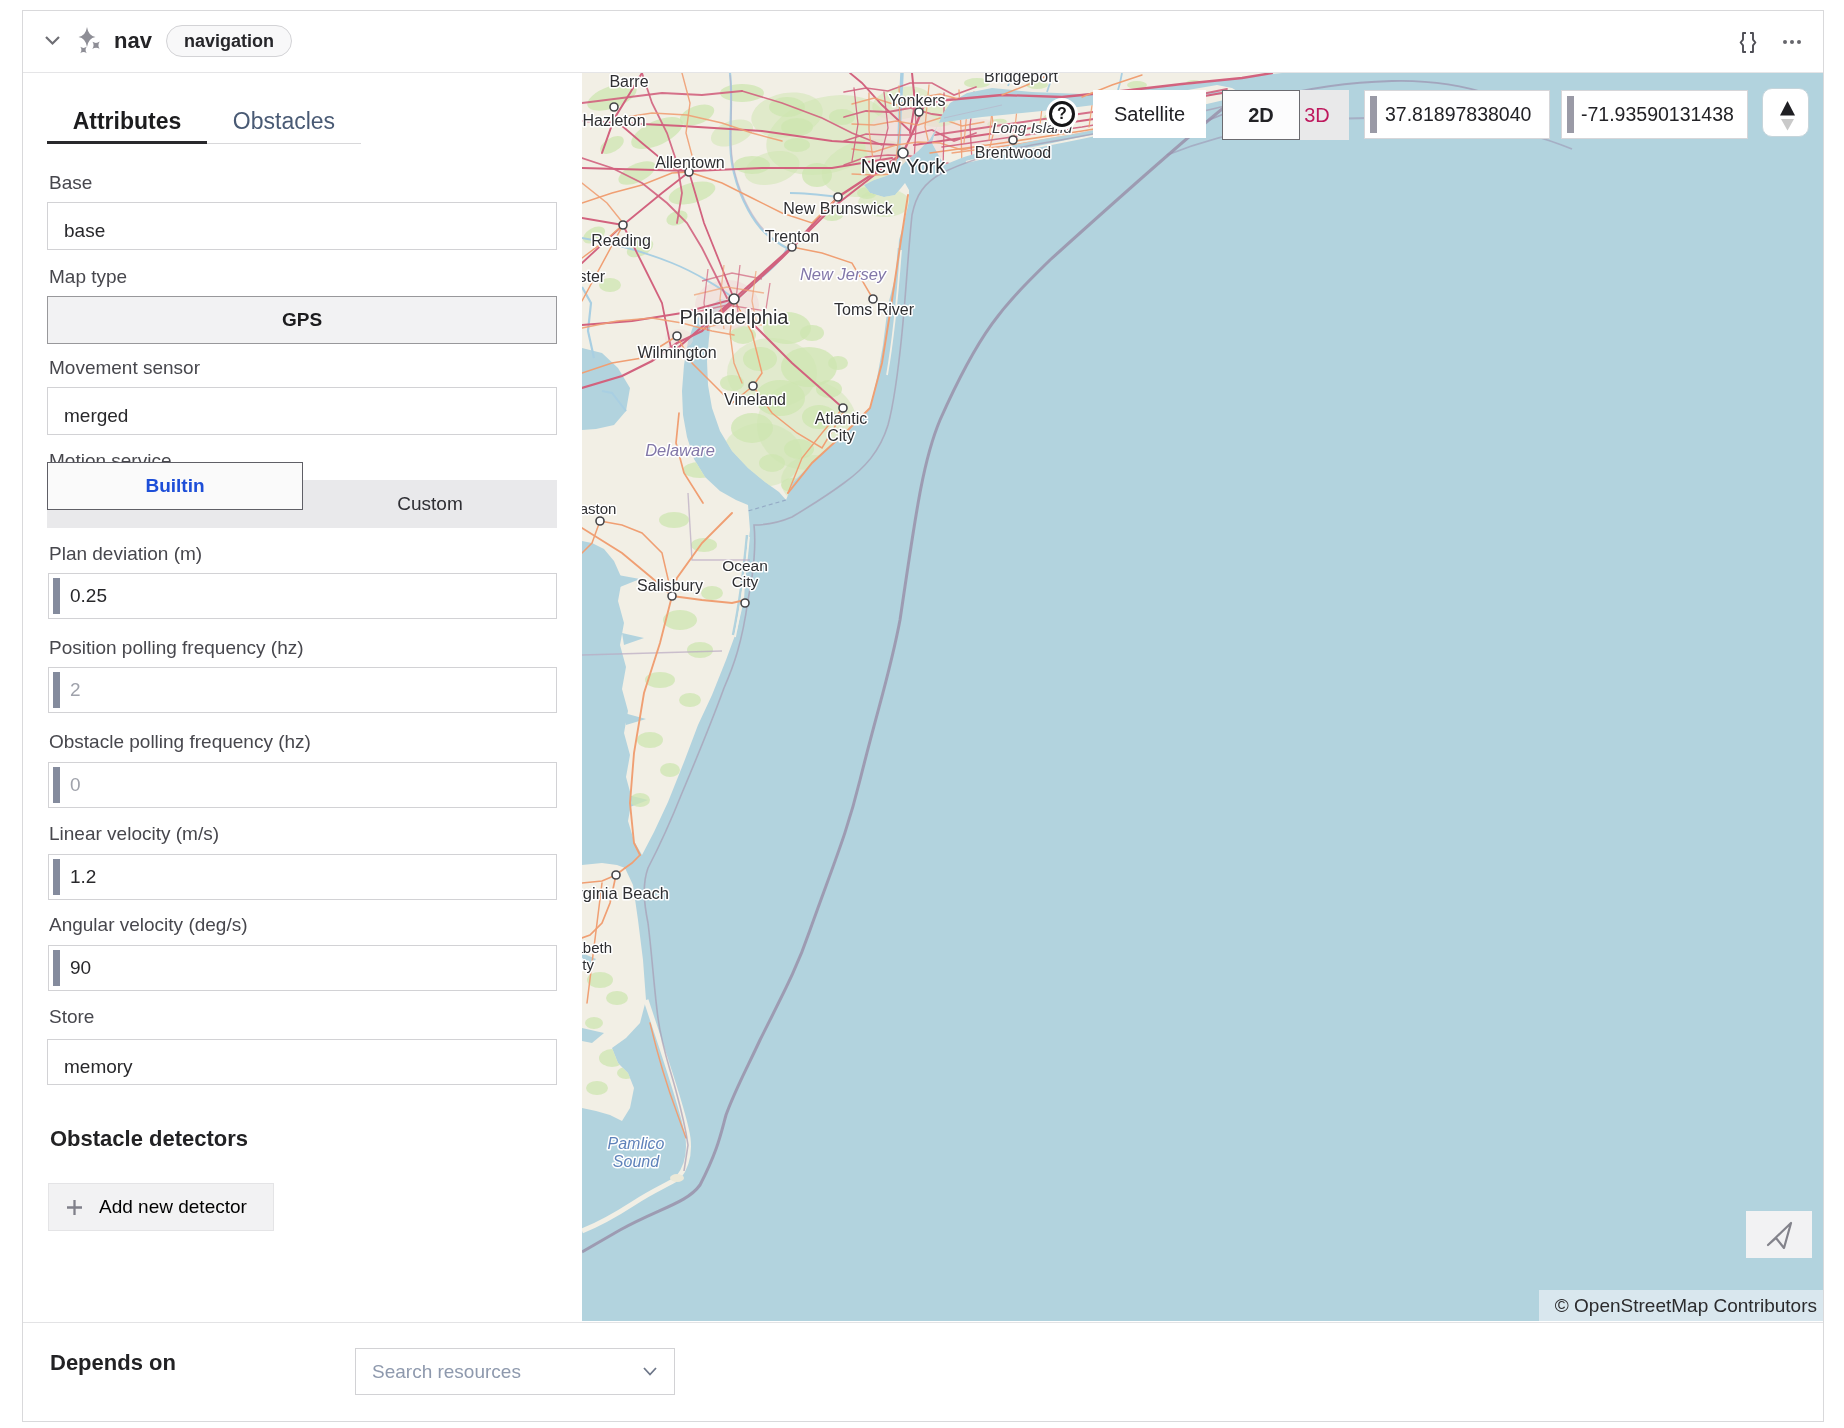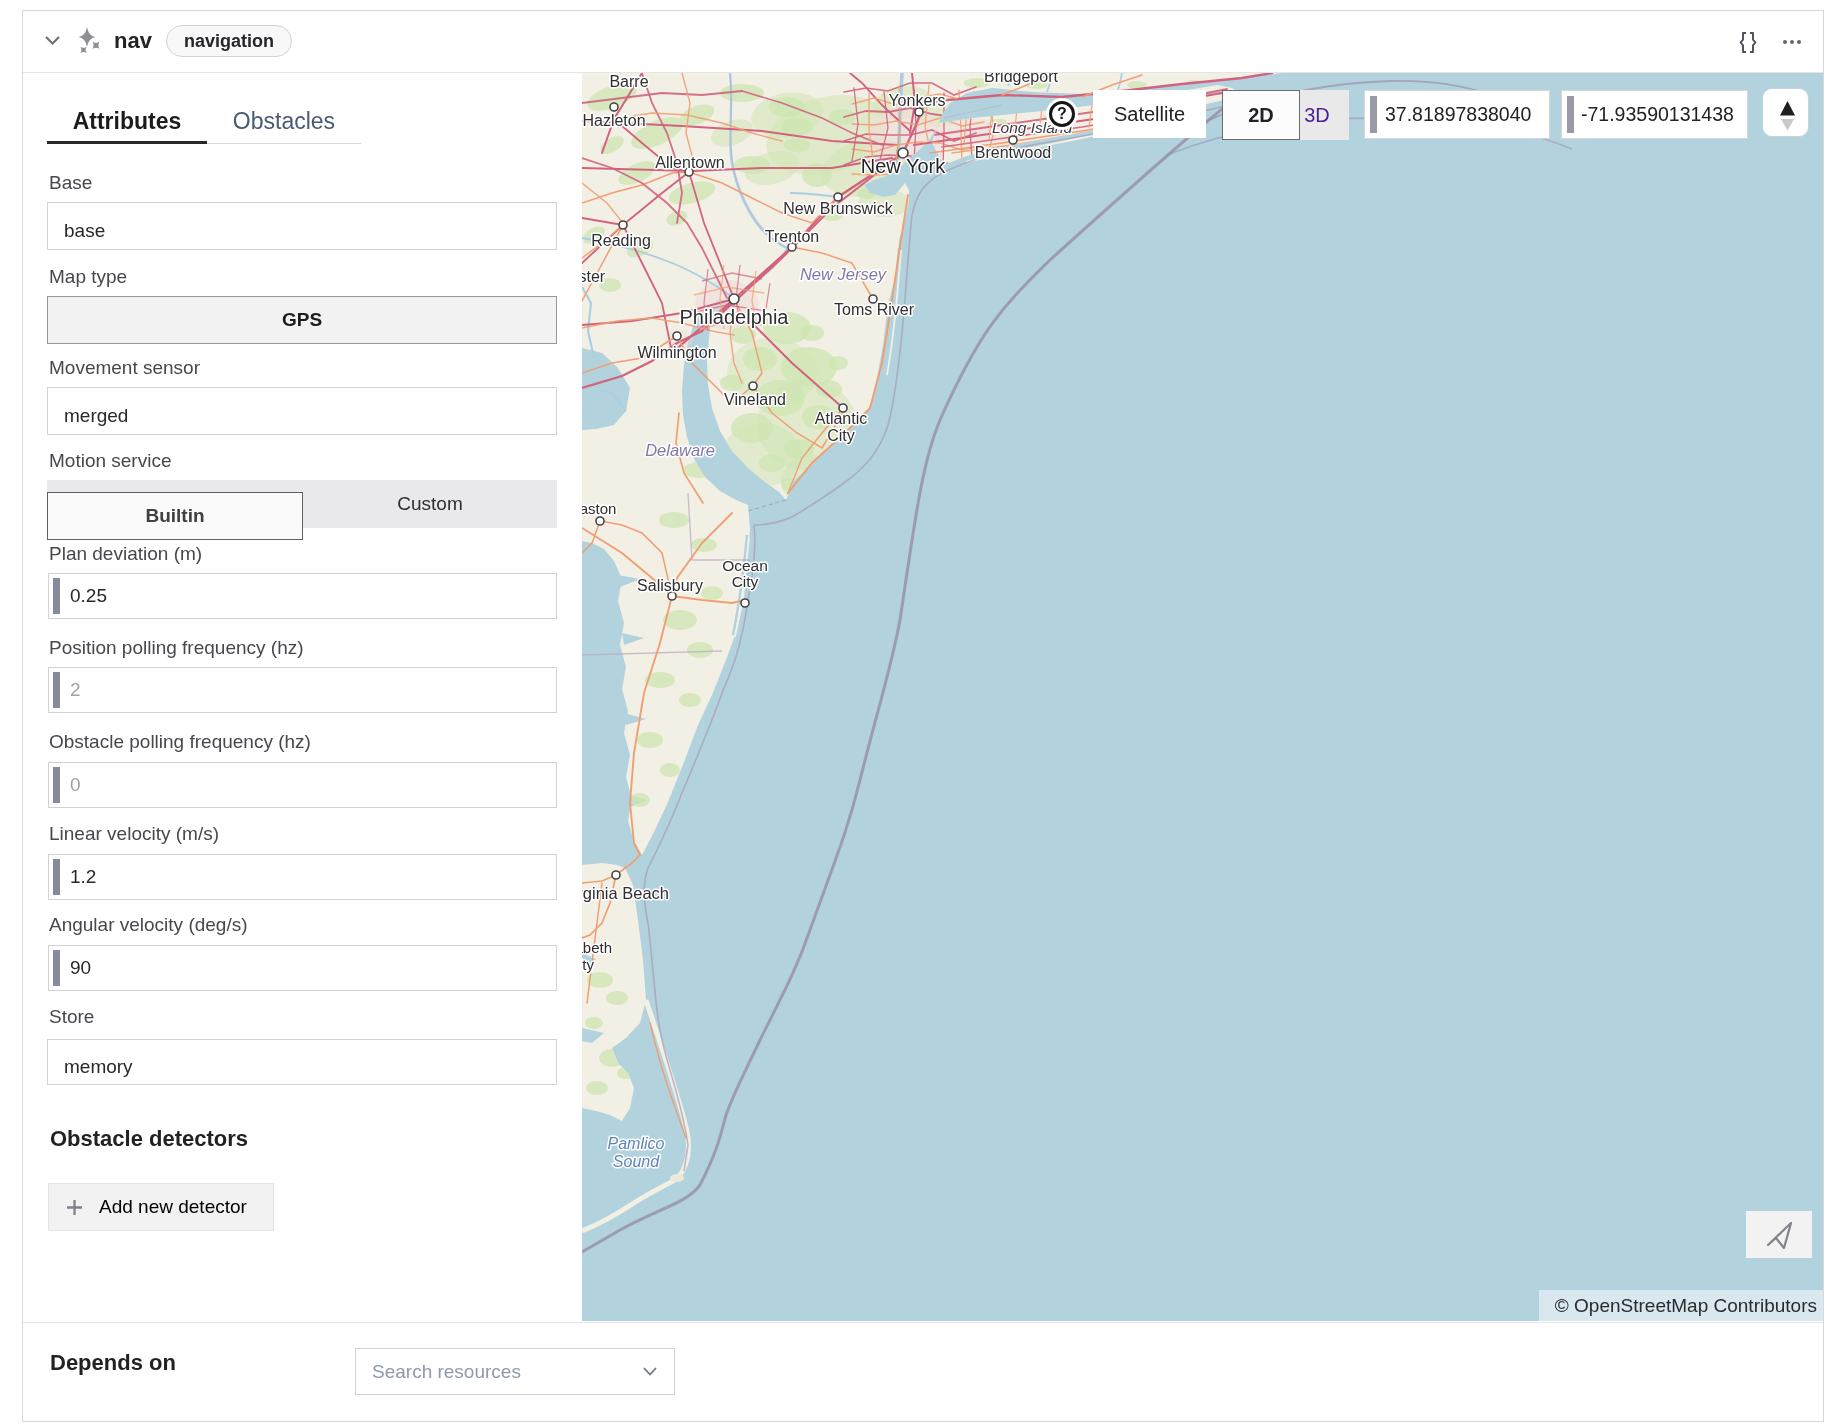--- a/index.html
+++ b/index.html
@@ -48,22 +48,22 @@
 
 <div class="abs lbl" style="left:49px;top:172px;">Base</div>
 <div class="abs inp" style="left:47px;top:202px;">base</div>
 <div class="abs lbl" style="left:49px;top:266px;">Map type</div>
 <div class="abs" style="left:47px;top:296px;width:510px;height:48px;border:1px solid #98989b;background:#f2f2f3;
      display:flex;align-items:center;justify-content:center;font-size:19px;font-weight:bold;color:#1c1c1e;box-sizing:border-box;">GPS</div>
 <div class="abs lbl" style="left:49px;top:357px;">Movement sensor</div>
 <div class="abs inp" style="left:47px;top:387px;">merged</div>
 <div class="abs lbl" style="left:49px;top:450px;">Motion service</div>
 <div class="abs" style="left:47px;top:480px;width:510px;height:48px;background:#e9e9eb;"></div>
-<div class="abs" style="left:47px;top:492px;width:256px;height:48px;border:1px solid #5f5f66;background:#fafafa;
-     display:flex;align-items:center;justify-content:center;font-size:19px;font-weight:bold;color:#404040;box-sizing:border-box;">Builtin</div>
+<div class="abs" style="left:47px;top:462px;width:256px;height:48px;border:1px solid #5f5f66;background:#fafafa;
+     display:flex;align-items:center;justify-content:center;font-size:19px;font-weight:bold;color:#1d4ed8;box-sizing:border-box;">Builtin</div>
 <div class="abs" style="left:303px;top:480px;width:254px;height:48px;
      display:flex;align-items:center;justify-content:center;font-size:19px;color:#2e2e33;">Custom</div>
 <div class="abs lbl" style="left:49px;top:543px;">Plan deviation (m)</div>
 <div class="abs ninp" style="left:48px;top:573px;"><span class="nbar"></span>0.25</div>
 <div class="abs lbl" style="left:49px;top:637px;">Position polling frequency (hz)</div>
 <div class="abs ninp" style="left:48px;top:667px;">
     <span class="nbar"></span>
     <span class="ph">2</span>
   </div>
 <div class="abs lbl" style="left:49px;top:731px;">Obstacle polling frequency (hz)</div>
@@ -348,21 +348,21 @@
       </defs>
 </svg>
 </div>
 
 <div class="abs" style="left:1046px;top:98px;width:32px;height:32px;border-radius:50%;background:#fff;"></div>
 <div class="abs" style="left:1049px;top:101px;width:26px;height:26px;border-radius:50%;border:3px solid #151517;
      display:flex;align-items:center;justify-content:center;font-size:16px;font-weight:bold;color:#151517;box-sizing:border-box;">?</div>
 <div class="abs" style="left:1093px;top:90px;width:113px;height:48px;background:#fff;
      display:flex;align-items:center;justify-content:center;font-size:20px;color:#222226;">Satellite</div>
 <div class="abs" style="left:1285px;top:90px;width:64px;height:50px;background:#e9e9ea;
-     display:flex;align-items:center;justify-content:center;font-size:20px;color:#4c1d95;">3D</div>
+     display:flex;align-items:center;justify-content:center;font-size:20px;color:#be185d;">3D</div>
 <div class="abs" style="left:1222px;top:90px;width:78px;height:50px;background:#fcfcfd;border:1px solid #6b6b70;
      display:flex;align-items:center;justify-content:center;font-size:20px;font-weight:bold;color:#222226;">2D</div>
 <div class="abs" style="left:1364px;top:90px;width:186px;height:49px;background:#fff;border:1px solid #d6d6d9;
      display:flex;align-items:center;font-size:19.5px;color:#222226;padding-left:20px;">
   <span style="position:absolute;left:5px;top:5px;bottom:5px;width:7px;background:#9a9aa6;"></span>37.81897838040</div>
 <div class="abs" style="left:1561px;top:90px;width:187px;height:49px;background:#fff;border:1px solid #d6d6d9;
      display:flex;align-items:center;font-size:19.5px;color:#222226;padding-left:19px;">
   <span style="position:absolute;left:5px;top:5px;bottom:5px;width:7px;background:#9a9aa6;"></span>-71.93590131438</div>
 <div class="abs" style="left:1762px;top:88px;width:47px;height:49px;background:#fff;border:1px solid #c6d5db;border-radius:10px;">
   <svg width="45" height="47" viewBox="0 0 45 47">

